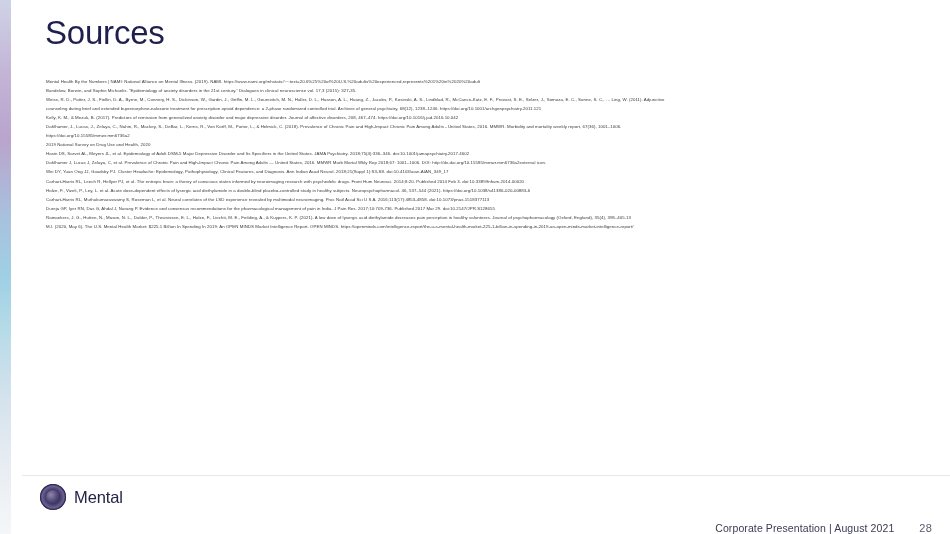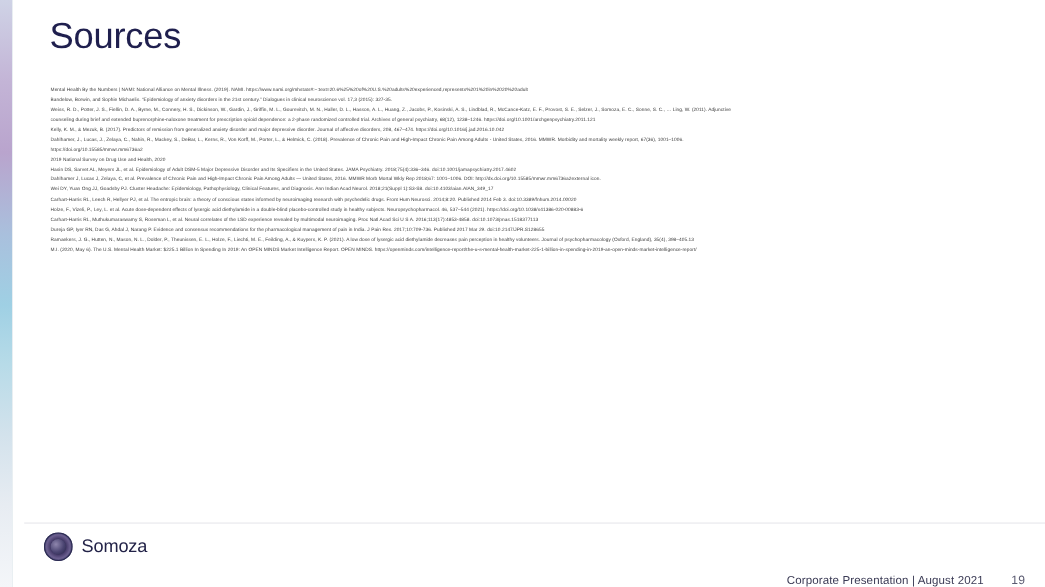--- a/index.html
+++ b/index.html
@@ -176,22 +176,22 @@
       <div class="ref-line">Dureja GP, Iyer RN, Das G, Ahdal J, Narang P. Evidence and consensus recommendations for the pharmacological management of pain in India. J Pain Res. 2017;10:709-736. Published 2017 Mar 29. doi:10.2147/JPR.S128655</div>
       <div class="ref-line">Ramaekers, J. G., Hutten, N., Mason, N. L., Dolder, P., Theunissen, E. L., Holze, F., Liechti, M. E., Feilding, A., &amp; Kuypers, K. P. (2021). A low dose of lysergic acid diethylamide decreases pain perception in healthy volunteers. Journal of psychopharmacology (Oxford, England), 35(4), 398–405.13</div>
       <div class="ref-line">M.I. (2020, May 6). The U.S. Mental Health Market: $225.1 Billion In Spending In 2019: An OPEN MINDS Market Intelligence Report. OPEN MINDS. https://openminds.com/intelligence-report/the-u-s-mental-health-market-225-1-billion-in-spending-in-2019-an-open-minds-market-intelligence-report/</div>
     </div>
 
     <div class="footer-rule"></div>
 
     <div class="footer">
       <div class="logo-wrap">
         <span class="logo-mark"></span>
-        <span class="logo-text">Somoza</span>
+        <span class="logo-text">Mental</span>
       </div>
       <div class="footer-right">
         <span class="footer-caption">Corporate Presentation | August 2021</span>
-        <span class="page-number">19</span>
+        <span class="page-number">28</span>
       </div>
     </div>
 
   </div>
 </div>
 
 </body></html>

